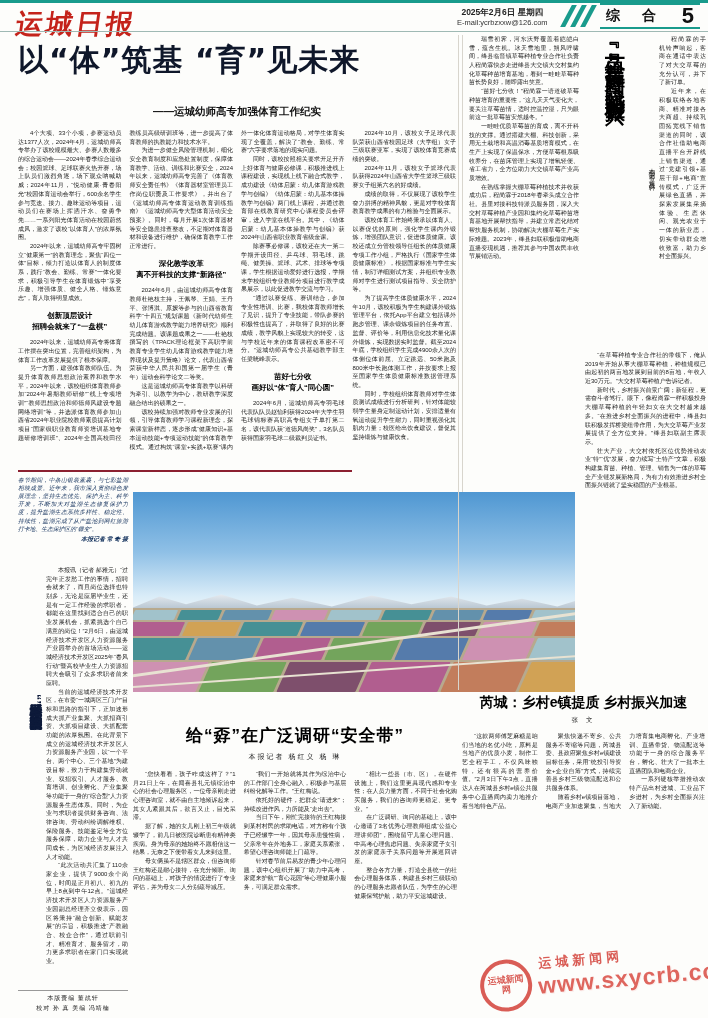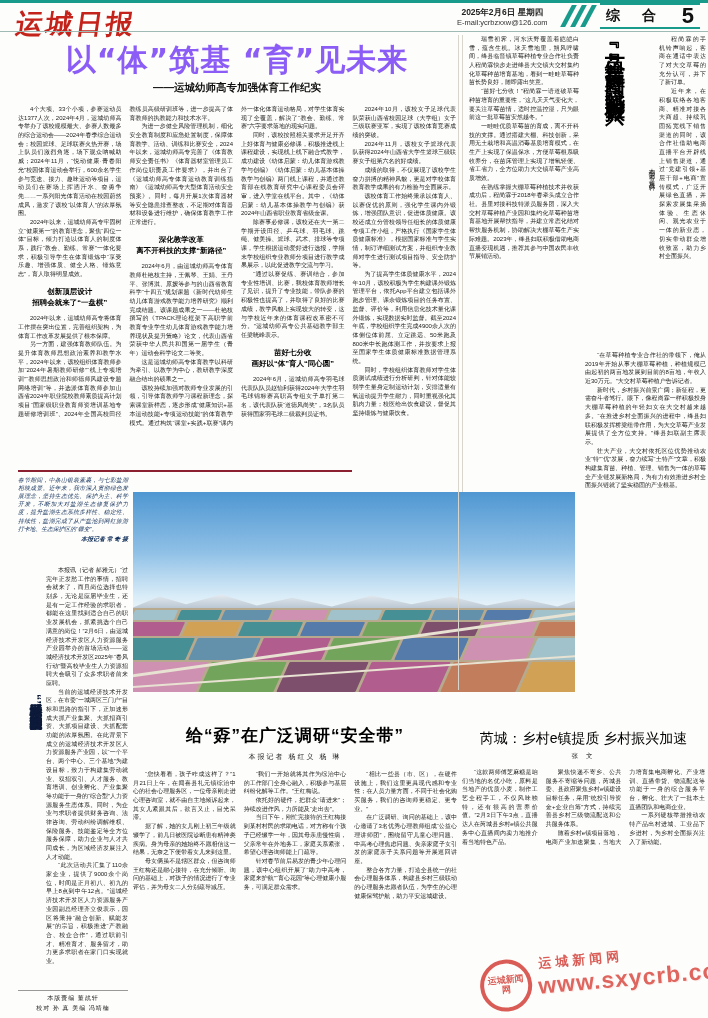--- a/index.html
+++ b/index.html
@@ -28,23 +28,23 @@
   .bodytext { font-size:6px; line-height:1.45; text-align:justify; color:#222;
               text-justify:inter-character; }
   .bodytext p { text-indent:2em; margin:0; }
   .subhead { font-weight:bold; text-align:center; font-size:7.5px; line-height:1.5;
              margin:7px 0 6px; white-space:pre-line; color:#000; }
   .cols4 { column-count:4; column-gap:8px; height:100%; overflow:hidden; }
   .cols3 { column-count:3; column-gap:8px; height:100%; overflow:hidden; }
 
   
   .main-article { position:absolute; left:18px; top:40px; width:438px; height:432px; }
-  .main-headline { font-size:30px; font-weight:900; text-align:center; letter-spacing:1px;
-                   color:#8b5cf6; font-family:"DejaVu Sans","Liberation Sans",sans-serif; }
-  .main-sub { font-size:10.5px; font-weight:bold; text-align:center; margin-top:0; color:#111; }
+  .main-headline { font-size:30px; font-weight:900; letter-spacing:1px;
+                   color:#0f172a; font-family:"DejaVu Sans","Liberation Sans",sans-serif; }
+  .main-sub { font-size:10.5px; font-weight:bold; text-align:center; margin-top:24px; color:#111; }
   .main-byline { font-size:7.5px; text-align:center; margin-top:6px; color:#222; letter-spacing:2px; }
   .main-cols { margin-top:10px; height:330px; }
   .maroon-rule { position:absolute; left:0px; top:430px; width:334px; height:2px; background:#8b2030; }
 
   
   .strawberry { position:absolute; left:462px; top:35px; width:243px; height:655px;
                 border-left:1px solid #d8d5cd; padding-left:5px; }
   .straw-col1 { position:absolute; left:6px; top:0; width:110px; height:452px; overflow:hidden; }
   .straw-headline-block { position:absolute; left:122px; top:0; width:62px; height:310px; }
   .straw-headline { writing-mode:vertical-rl; text-orientation:mixed; font-size:20px;
@@ -82,21 +82,21 @@
   .levee { position:absolute; background:#e8e2d2; transform:rotate(-8deg); }
 
   
   .safety { position:absolute; left:133px; top:724px; width:324px; height:290px; }
   .safety-headline { font-size:17px; font-weight:900; text-align:center; color:#000; letter-spacing:1px; }
   .safety-byline { font-size:7px; text-align:center; margin-top:5px; letter-spacing:2px; color:#222; }
   .safety-cols { margin-top:8px; height:246px; }
 
   
   .ruicheng { position:absolute; left:462px; top:694px; width:243px; height:320px; }
-  .ruicheng-headline { font-size:14px; font-weight:400; text-align:center; color:#000;margin-top:36px; }
+  .ruicheng-headline { font-size:14px; font-weight:700; text-align:center; color:#000; }
   .ruicheng-byline { font-size:6.5px; text-align:center; margin-top:4px; letter-spacing:3px; color:#222; }
   .ruicheng-cols { margin-top:7px; height:272px; }
 
   
   .stamp { position:absolute; left:480px; top:948px; width:226px; height:64px;
            transform:rotate(-5deg); opacity:.82; pointer-events:none; }
   .stamp-circle { position:absolute; left:0; top:4px; width:52px; height:52px; border-radius:50%;
                   border:4px solid #d23b33; display:flex; align-items:center; justify-content:center; }
   .stamp-circle span { font-size:9px; font-weight:bold; color:#d23b33; text-align:center; line-height:1.1; }
   .stamp-site { position:absolute; left:60px; top:2px; font-size:13px; font-weight:bold; color:#d23b33; letter-spacing:4px; }

